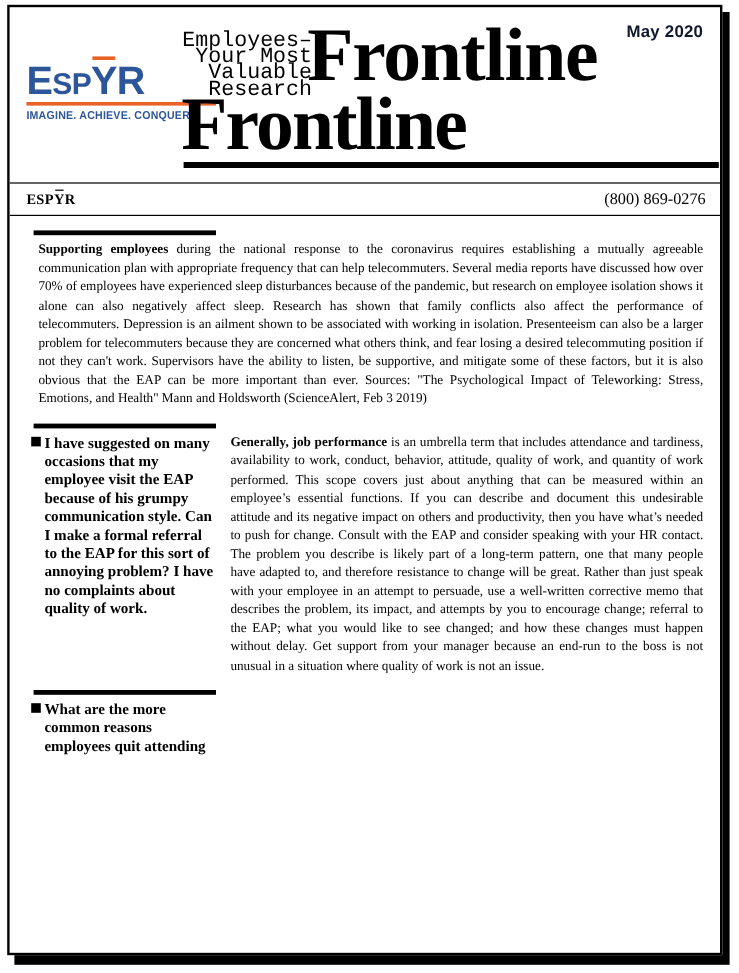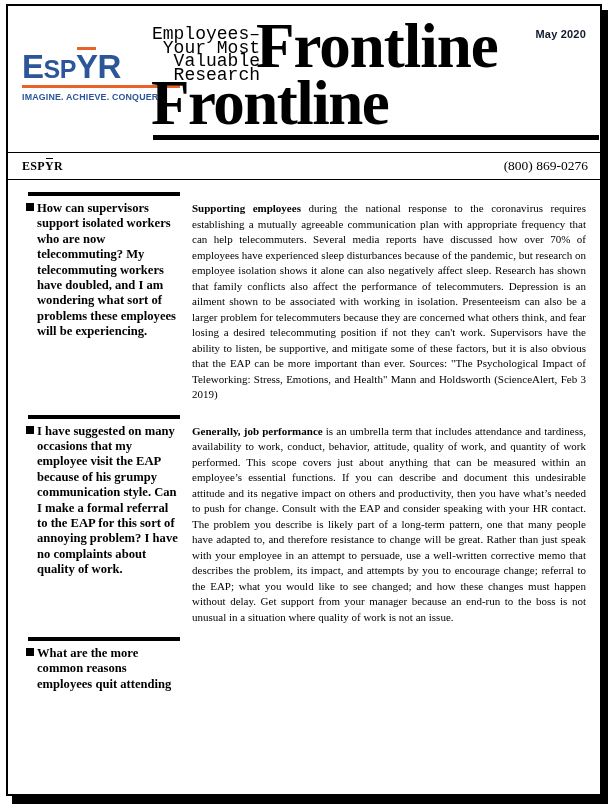--- a/index.html
+++ b/index.html
@@ -37,23 +37,23 @@
 
   
   .masthead {
     position: relative;
     height: 146px;
     padding: 0;
   }
   .issue-date {
     position: absolute;
     right: 14px;
-    top: 22px;
+    top: 12px;
     font-family: "Liberation Sans", "DejaVu Sans", sans-serif;
-    font-size: 11px;
+    font-size: 14px;
     font-weight: bold;
     color: #11182e;
     letter-spacing: 0.2px;
   }
 
   
   .logo-block {
     position: absolute;
     left: 14px;
     top: 44px;
@@ -256,23 +256,20 @@
   <div class="info-bar">
     <div class="info-left"><span>ESP</span><span class="y-wrap"><span class="y-macron"></span><span>Y</span></span><span>R</span></div>
     <div class="info-right">(800) 869-0276</div>
   </div>
 
   <div class="qa-wrap">
 
     <div class="qa">
       <div class="sep"></div>
       <div class="qa-body">
-        <div class="q-col">
-          <div class="q-text"><span class="bullet"></span><span>How can supervisors support isolated workers who are now telecommuting? My telecommuting workers have doubled, and I am wondering what sort of problems these employees will be experiencing.</span></div>
-        </div>
         <div class="a-col"><span class="lead">Supporting employees</span><span> during the national response to the coronavirus requires establishing a mutually agreeable communication plan with appropriate frequency that can help telecommuters. Several media reports have discussed how over 70% of employees have experienced sleep disturbances because of the pandemic, but research on employee isolation shows it alone can also negatively affect sleep. Research has shown that family conflicts also affect the performance of telecommuters. Depression is an ailment shown to be associated with working in isolation. Presenteeism can also be a larger problem for telecommuters because they are concerned what others think, and fear losing a desired telecommuting position if not they can't work. Supervisors have the ability to listen, be supportive, and mitigate some of these factors, but it is also obvious that the EAP can be more important than ever. Sources: "The Psychological Impact of Teleworking: Stress, Emotions, and Health" Mann and Holdsworth (ScienceAlert, Feb 3 2019)</span></div>
       </div>
     </div>
 
     <div class="qa">
       <div class="sep"></div>
       <div class="qa-body">
         <div class="q-col">
           <div class="q-text"><span class="bullet"></span><span>I have suggested on many occasions that my employee visit the EAP because of his grumpy communication style. Can I make a formal referral to the EAP for this sort of annoying problem? I have no complaints about quality of work.</span></div>
         </div>

